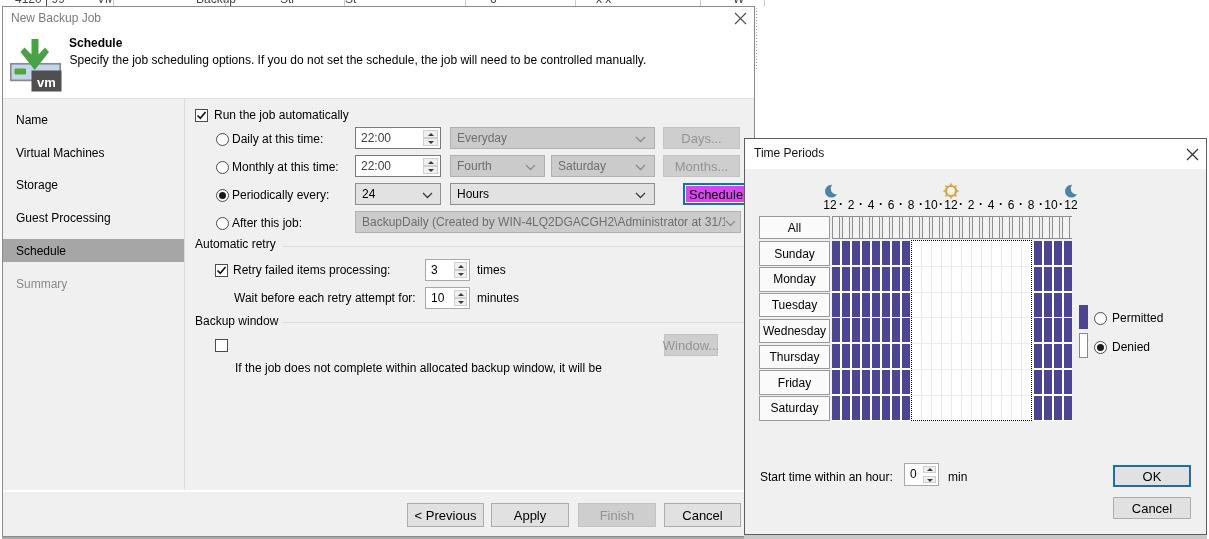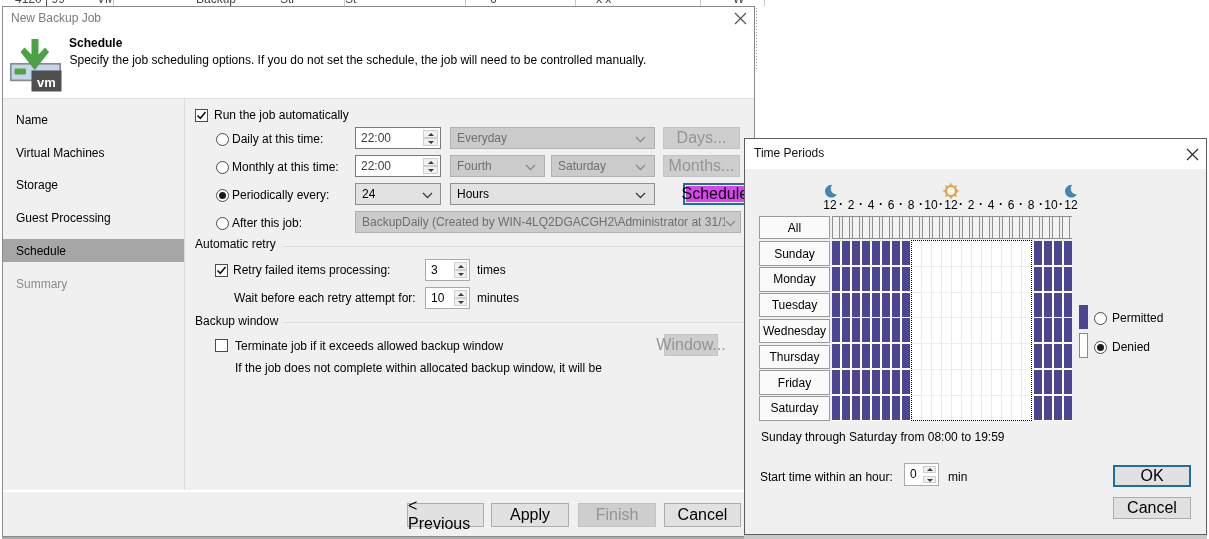--- a/index.html
+++ b/index.html
@@ -4,21 +4,21 @@
 <style>
 html,body{margin:0;padding:0;}
 body{width:1209px;height:539px;position:relative;overflow:hidden;background:#ffffff;
   font-family:"Liberation Sans", sans-serif;font-size:12px;color:#000;}
 .abs{position:absolute;}
 .txt{position:absolute;white-space:nowrap;line-height:14px;}
 
 .dlg{position:absolute;background:#f0f0f0;border:1px solid #8b8b8b;box-sizing:border-box;}
 
 .btn{position:absolute;background:#e1e1e1;border:1px solid #acacac;box-sizing:border-box;
-  display:flex;align-items:center;justify-content:center;font-size:16px;}
+  display:flex;align-items:center;justify-content:center;font-size:13px;}
 .btn.dis{background:#cecece;border-color:#c3c3c3;color:#949494;}
 .btn.foc{border:2px solid #1c6ea4;box-shadow:inset 0 0 0 1px #e8f4fb;background:#d946ef;margin-left:20px;}
 
 .cb{position:absolute;width:13px;height:13px;background:#fff;border:1px solid #4b4b4b;box-sizing:border-box;}
 
 .rad{position:absolute;width:13px;height:13px;background:#fff;border:1px solid #4b4b4b;border-radius:50%;box-sizing:border-box;}
 .rad.sel::after{content:"";position:absolute;left:2px;top:2px;width:7px;height:7px;border-radius:50%;background:#1a1a1a;}
 
 .combo{position:absolute;box-sizing:border-box;background:#e2e2e2;border:1px solid #8f8f8f;
   display:flex;align-items:center;padding-left:6px;font-size:12px;overflow:hidden;white-space:nowrap;}
@@ -191,21 +191,20 @@
       </div>
     <div class="sbtn" style="right:2px;bottom:2px;width:13px;height:8px;">
         <div class="tri-dn" style="left:2.5px;top:2px;"></div>
       </div>
   </div>
   <div class="txt" style="left:477px;top:291px;">minutes</div>
 
   <div class="txt" style="left:195px;top:314px;text-align:right;">Backup window</div>
   <div class="grp-line" style="left:283px;top:322px;width:464px;"></div>
   <div class="cb" style="left:215px;top:339px;"></div>
-  <div class="txt" style="left:235px;top:339px;">Terminate job if it exceeds allowed backup window</div>
   <div class="btn dis" style="left:664px;top:334px;width:54px;height:22px;">Window...</div>
   <div class="txt" style="left:235px;top:361px;">If the job does not complete within allocated backup window, it will be</div>
 </div>
 
 <div class="dlg" style="left:744px;top:138px;width:463px;height:397px;border-color:#5d5d5d;">
   <div class="abs" style="left:0;top:0;width:461px;height:30px;background:#fff;"></div>
   <div class="txt" style="left:9px;top:7px;color:#111;">Time Periods</div>
   <svg class="abs" style="left:441px;top:9px;" width="13" height="13">
       <path d="M1 1 L12 12 M12 1 L1 12" stroke="#2c2c2c" stroke-width="1.2"></path>
     </svg>
@@ -282,21 +281,20 @@
   <div class="abs" style="left:911px;top:240.3px;width:121px;height:181px;box-sizing:border-box;
     border:1px dotted #000;background-image:repeating-linear-gradient(to bottom,rgba(255,255,255,0) 0 24.8px,#ececec 24.8px 25.8px),repeating-linear-gradient(to right,rgba(255,255,255,0) 0 9px,#e9e9e9 9px 10px);background-color:#fff;"></div>
 
   <div class="abs" style="left:1079px;top:305px;width:9px;height:24px;background:#4c4692;"></div>
   <div class="abs" style="left:1079px;top:333px;width:9px;height:25px;background:#fff;border:1px solid #8a8a8a;box-sizing:border-box;"></div>
   <div class="rad" style="left:1094px;top:312px;"></div>
   <div class="txt" style="left:1112px;top:311px;">Permitted</div>
   <div class="rad sel" style="left:1094px;top:341px;"></div>
   <div class="txt" style="left:1112px;top:340px;">Denied</div>
 
-  <div class="txt" style="left:761px;top:430px;">Sunday through Saturday from 08:00 to 19:59</div>
   <div class="txt" style="left:760px;top:470px;">Start time within an hour:</div>
   <div class="spin" style="left:904px;top:463px;width:35px;height:23px;">
     <div class="val">0</div>
     <div class="sbtn" style="right:2px;top:2px;width:13px;height:7px;">
         <div class="tri-up" style="left:2.5px;top:1px;"></div>
       </div>
     <div class="sbtn" style="right:2px;bottom:2px;width:13px;height:7px;">
         <div class="tri-dn" style="left:2.5px;top:1.5px;"></div>
       </div>
   </div>

